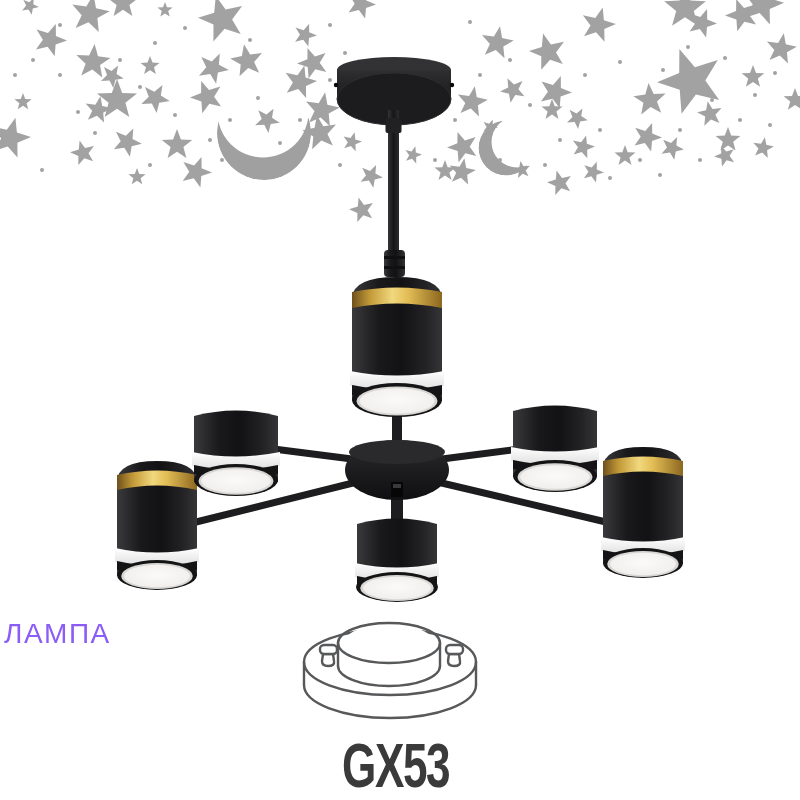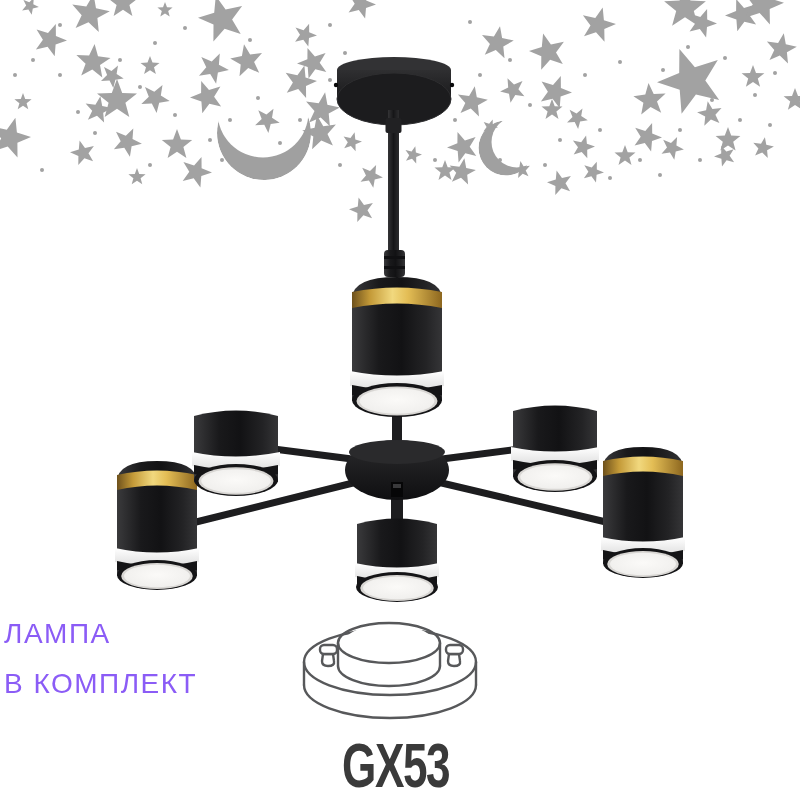--- a/index.html
+++ b/index.html
@@ -297,17 +297,16 @@
       </g>
       <g fill="#ffffff">
         <path d="M449,654 L448,661 Q448,666 454,666 Q461,666 460,661 L459,654 Z"></path>
         <rect x="446" y="645" width="17" height="9" rx="4"></rect>
       </g>
     </g>
   </svg>
 
   <div class="notice">
     <div>ЛАМПА</div>
-    <div>В КОМПЛЕКТ</div>
   </div>
   <div class="gx53-label">GX53</div>
 
 </div>
 
 </body></html>

